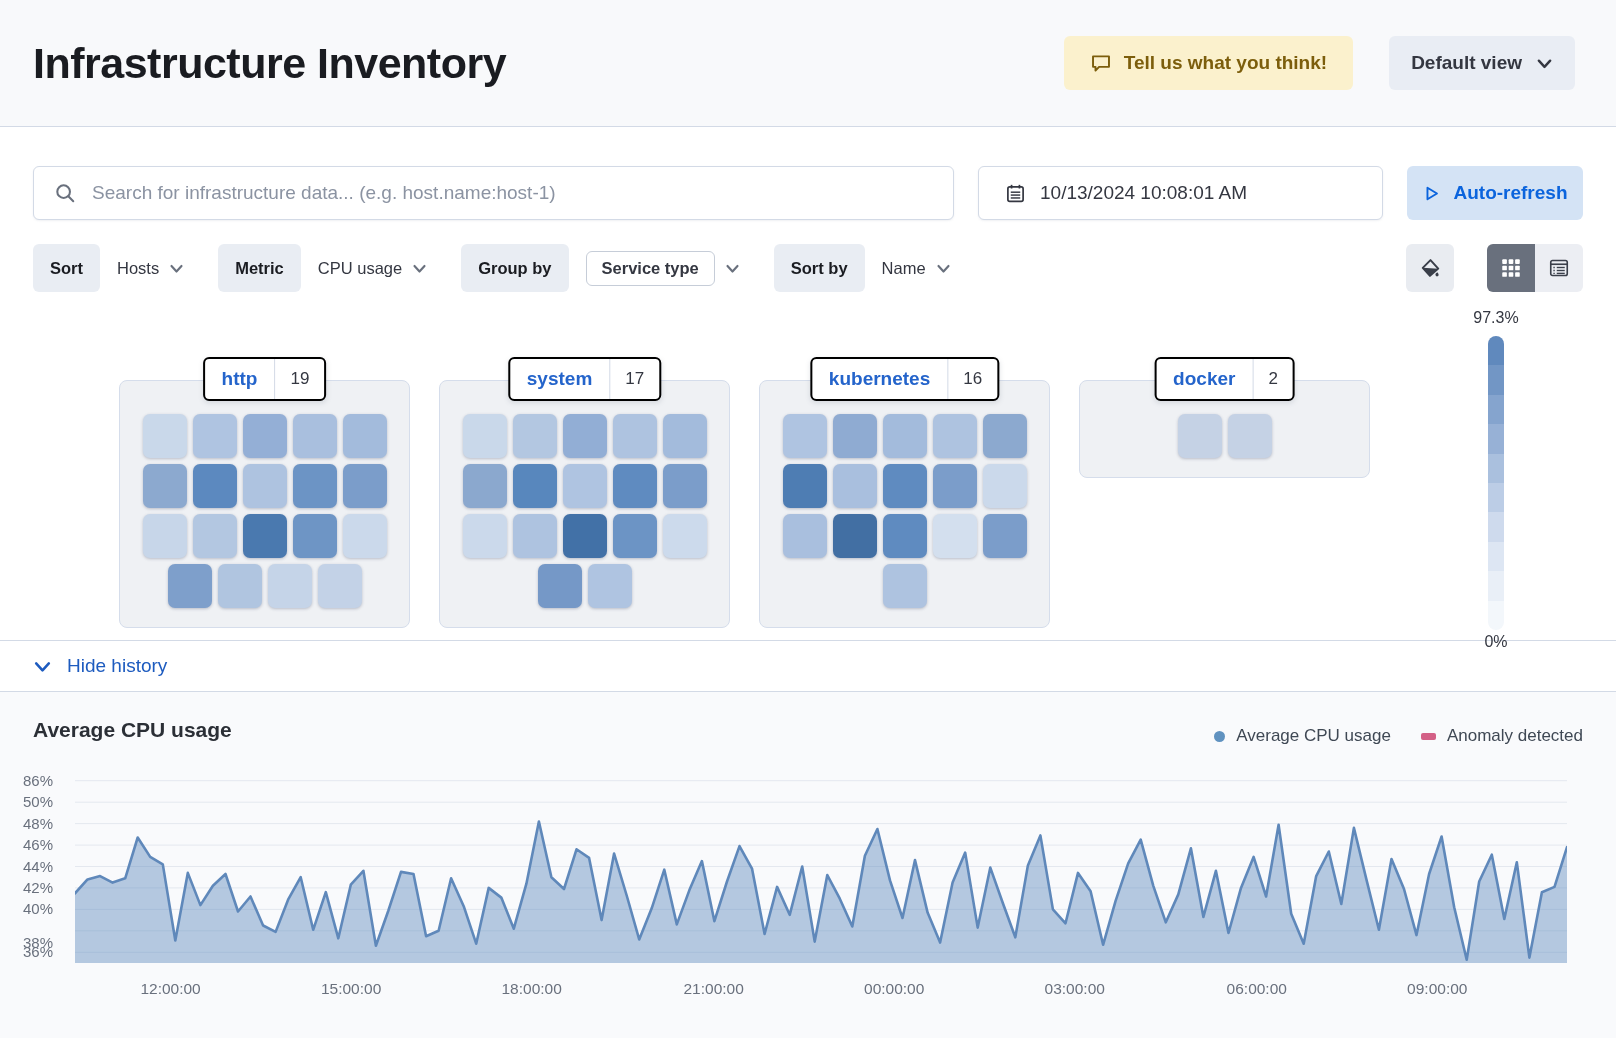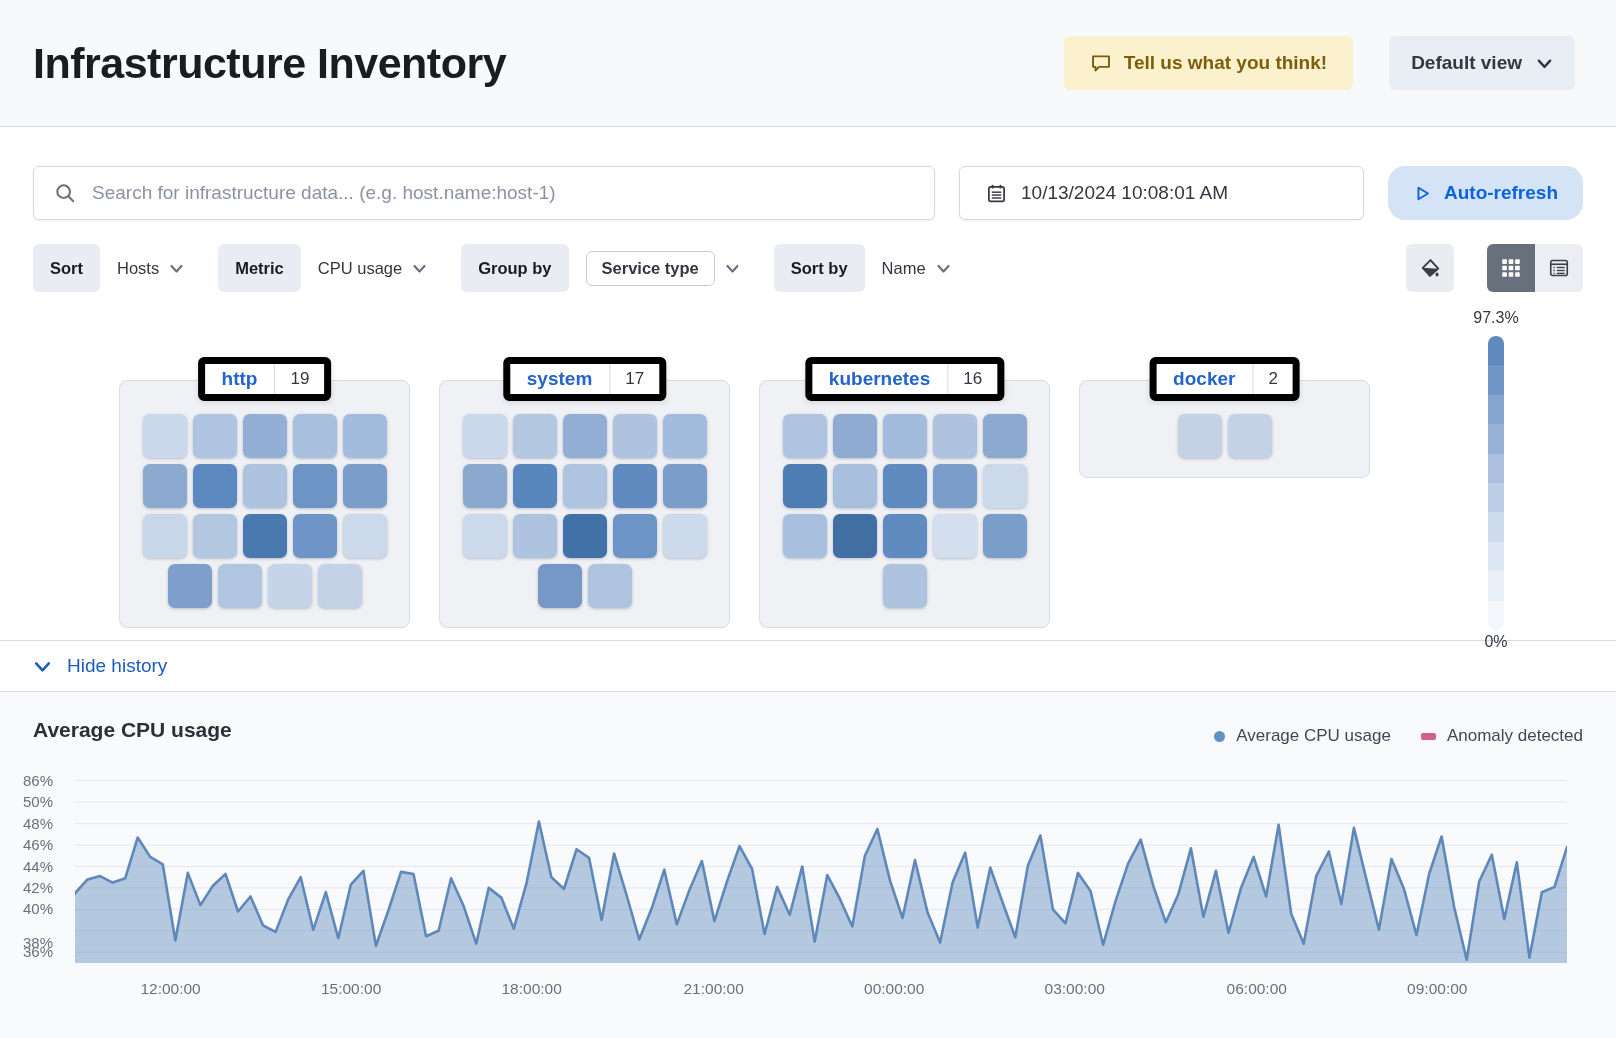--- a/index.html
+++ b/index.html
@@ -20,21 +20,21 @@
   
   .main-top { height:513px; position:relative; background:#fff; padding:39px 33px 0 33px; }
   .toolbar { display:flex; gap:24px; }
   .search-box { flex:1; height:54px; background:#fff; border:1px solid #d3dae6; border-radius:6px;
                 display:flex; align-items:center; padding:0 20px; gap:16px; box-shadow:0 1px 2px rgba(152,162,179,0.15); }
   .search-box input { border:none; outline:none; flex:1; font-size:19px; color:#343741; background:transparent; font-family:inherit; }
   .search-box input::placeholder { color:#8b93a2; }
   .date-picker { height:54px; background:#fff; border:1px solid #d3dae6; border-radius:6px;
                  display:flex; align-items:center; padding:0 26px; gap:14px; font-size:19px; color:#343741;
                  box-shadow:0 1px 2px rgba(152,162,179,0.15); width:405px; }
-  .btn-autorefresh { height:54px; width:195px; border-radius:17px; background:#d4e3f5; color:#0b64dd;
+  .btn-autorefresh { height:54px; width:176px; border-radius:6px; background:#d4e3f5; color:#0b64dd;
                      font-size:19px; font-weight:600; display:flex; align-items:center; justify-content:center; gap:12px; }
 
   
   .filter-row { margin-top:24px; display:flex; align-items:center; }
   #filters-container { display:flex; gap:22px; }
   .filter-group { display:flex; align-items:stretch; height:48px; background:#fff; border-radius:6px; }
   .filter-label { background:#e9edf3; border-radius:6px; padding:0 17px; display:flex; align-items:center;
                   font-weight:700; font-size:16.5px; color:#1a1c21; }
   .filter-value { display:flex; align-items:center; gap:10px; padding:0 12px 0 17px; font-size:16.5px; color:#343741; }
   .filter-value .boxed { border:1px solid #c6cdd8; border-radius:6px; padding:7px 15px; font-weight:600; background:#fff; }
@@ -43,21 +43,21 @@
   .view-toggle { display:flex; }
   .view-toggle button { width:48px; height:48px; display:flex; align-items:center; justify-content:center; }
   .vt-grid { background:#69707d; border-radius:6px 0 0 6px; }
   .vt-list { background:#eceef3; border-radius:0 6px 6px 0; }
 
   
   #groups-container { position:absolute; left:119px; top:253px; display:flex; gap:29px; align-items:flex-start; }
   .group-card { width:291px; background:#eff1f4; border:1px solid #d5ddeb; border-radius:8px; position:relative;
                 padding:33px 0 19px 0; }
   .group-badge { position:absolute; top:-24px; left:50%; transform:translateX(-50%); height:44px;
-                 background:#fff; border:7px solid #000000; border-radius:6px; display:flex; align-items:center;
+                 background:#fff; border:2px solid #000000; border-radius:6px; display:flex; align-items:center;
                  box-shadow:0 2px 5px rgba(100,110,130,0.18); white-space:nowrap; }
   .group-name { padding:0 17px; color:#2464cb; font-weight:700; font-size:19px; }
   .badge-divider { width:1px; align-self:stretch; background:#d3dae6; }
   .group-count { padding:0 15px; font-size:17px; color:#343741; }
   .waffle { display:flex; flex-direction:column; gap:6px; }
   .waffle-row { display:flex; justify-content:center; gap:6px; }
   .host-square { width:44px; height:44px; border-radius:7px; box-shadow:0 1px 3px rgba(60,70,100,0.3); }
 
   
   .scale { position:absolute; right:112px; top:209px; width:16px; }

